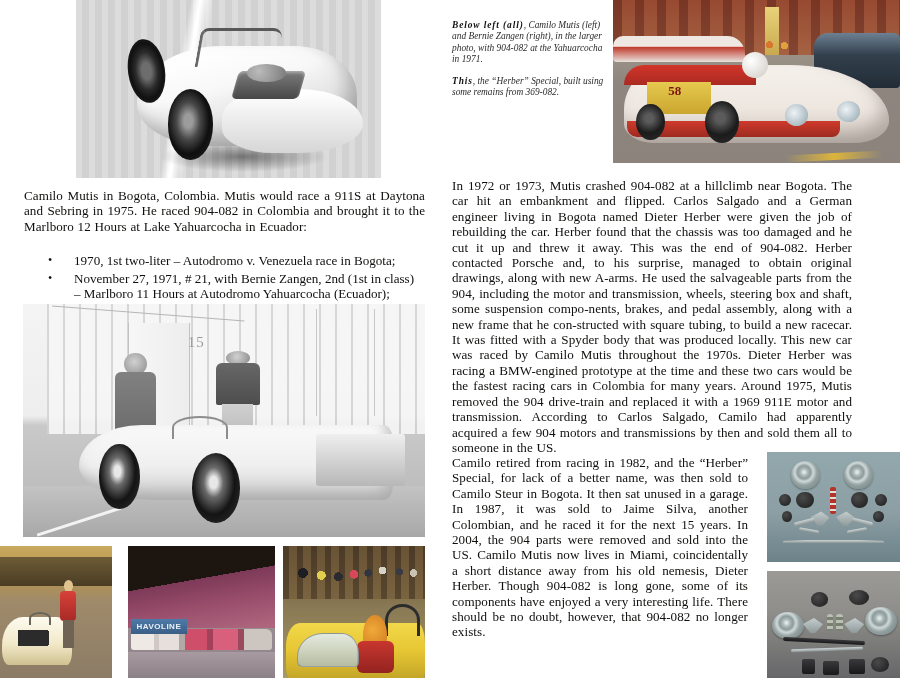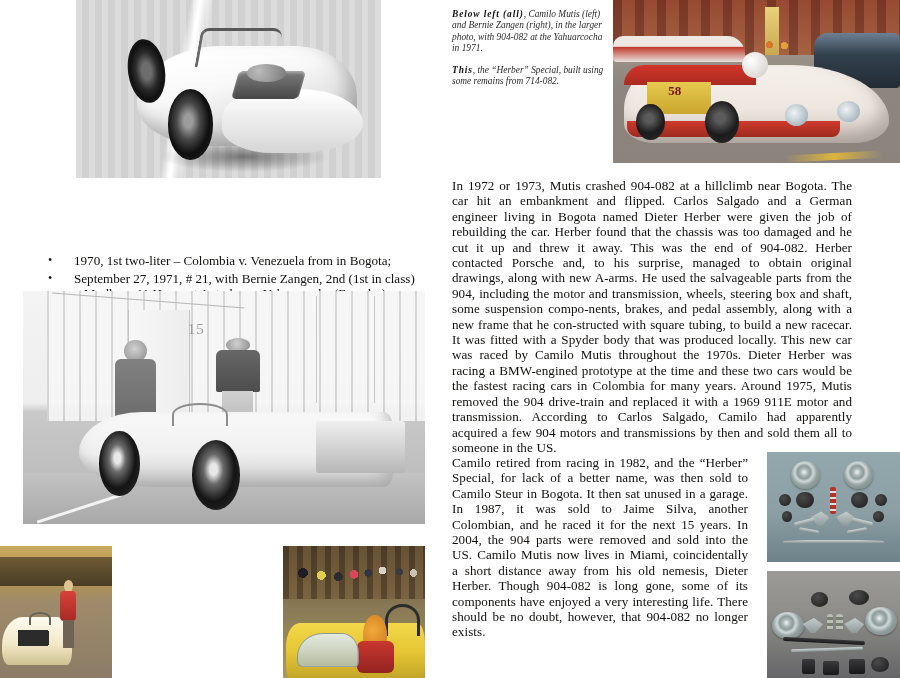--- a/index.html
+++ b/index.html
@@ -208,21 +208,21 @@
   }
   #ph-color-39 .lamp.l { left: 60%; top: 64%; width: 8%; height: 13%; }
   #ph-color-39 .lamp.r { left: 78%; top: 62%; width: 8%; height: 13%; }
   #ph-color-39 .yline {
     position: absolute; left: 60%; bottom: 2%; width: 34%; height: 4%;
     background: linear-gradient(90deg, rgba(222,180,60,0), #dcb43c, rgba(222,180,60,0));
     transform: rotate(-3deg);
   }
 
   
-  #ph-bw-men { left: 23px; top: 291px; width: 402px; height: 233px; text-decoration: underline; }
+  #ph-bw-men { left: 23px; top: 304px; width: 402px; height: 233px; text-decoration: underline; }
   #ph-bw-men .inner {
     background:
       linear-gradient(180deg, #f4f4f4 0%, #eeeeee 48%, #c9c9c9 52%, #b5b5b5 100%);
     filter: grayscale(1);
   }
   #ph-bw-men .wall {
     position: absolute; left: 6%; top: 0; width: 94%; height: 56%;
     background:
       repeating-linear-gradient(90deg, rgba(210,210,210,.85) 0 2px, rgba(246,246,246,.9) 2px 16px);
   }
@@ -486,38 +486,41 @@
       <div class="redlow"></div>
       <div class="helmet"></div>
       <div class="wheel a"></div>
       <div class="wheel b"></div>
       <div class="lamp l"></div>
       <div class="lamp r"></div>
       <div class="yline"></div>
     </div>
   </div>
 
-  <div class="captions" id="caption-block" style="left:452px; top:9px; width:152px;">
+  <div class="captions" id="caption-block" style="left:452px; top:20px; width:152px;">
     <div class="cap">
       <span class="lead">Below left (all)</span><span>, Camilo Mutis (left) and Bernie Zangen (right), in the larger photo, with 904-082 at the Yahuarcocha in 1971.</span>
     </div>
     <div class="cap">
-      <span class="lead">This</span><span>, the “Herber” Special, built using some remains from 714-082.</span>
-    </div>
-  </div>
-
+      <span class="lead">This</span><span>, the “Herber” Special, built using some remains from 369-082.</span>
+    </div>
+  </div>
+
+  <div class="bodytext" id="left-intro" style="left:24px; top:188px; width:401px;">
+    <p>Camilo Mutis in Bogota, Colombia.  Mutis would race a 911S at Daytona and Sebring in 1975.  He raced 904-082 in Colombia and brought it to the Marlboro 12 Hours at Lake Yahuarcocha in Ecuador:</p>
+  </div>
 
   <div class="bullets" id="left-bullets" style="left:48px; top:253px; width:380px;">
     <div class="bullet-row">
       <div class="bullet-dot">•</div>
-      <div class="bullet-text">1970, 1st two-liter – Colombia v. Venezuela from in Bogota;</div>
+      <div class="bullet-text">1970, 1st two-liter – Autodromo v. Venezuela race in Bogota;</div>
     </div>
     <div class="bullet-row" style="margin-top:2px;">
       <div class="bullet-dot">•</div>
-      <div class="bullet-text">September 27, 1971, # 21, with Bernie Zangen, 2nd (1st in class)</div>
+      <div class="bullet-text">November 27, 1971, # 21, with Bernie Zangen, 2nd (1st in class)</div>
     </div>
     <div class="bullet-cont">– Marlboro 11 Hours at Autodromo Yahuarcocha (Ecuador);</div>
   </div>
 
   <div class="photo" id="ph-bw-men">
     <div class="inner">
       <div class="wall"></div>
       <div class="door"></div>
       <div class="door2"></div>
       <div class="cable"></div>
@@ -557,20 +560,30 @@
       <div class="scr"></div>
       <div class="lamps"></div>
       <div class="person">
           <div class="h"></div>
           <div class="b"></div>
           <div class="l"></div>
         </div>
     </div>
   </div>
 
+  <div class="photo" id="ph-c-grid">
+    <div class="inner">
+      <div class="hill"></div>
+      <div class="cars"></div>
+      <div class="banner">
+          <span>HAVOLINE</span>
+        </div>
+      <div class="road"></div>
+    </div>
+  </div>
 
   <div class="photo" id="ph-c-pits">
     <div class="inner">
       <div class="backwall"></div>
       <div class="crowd"></div>
       <div class="car"></div>
       <div class="rollhoop"></div>
       <div class="driver"></div>
       <div class="driverbody"></div>
       <div class="windscreen"></div>

